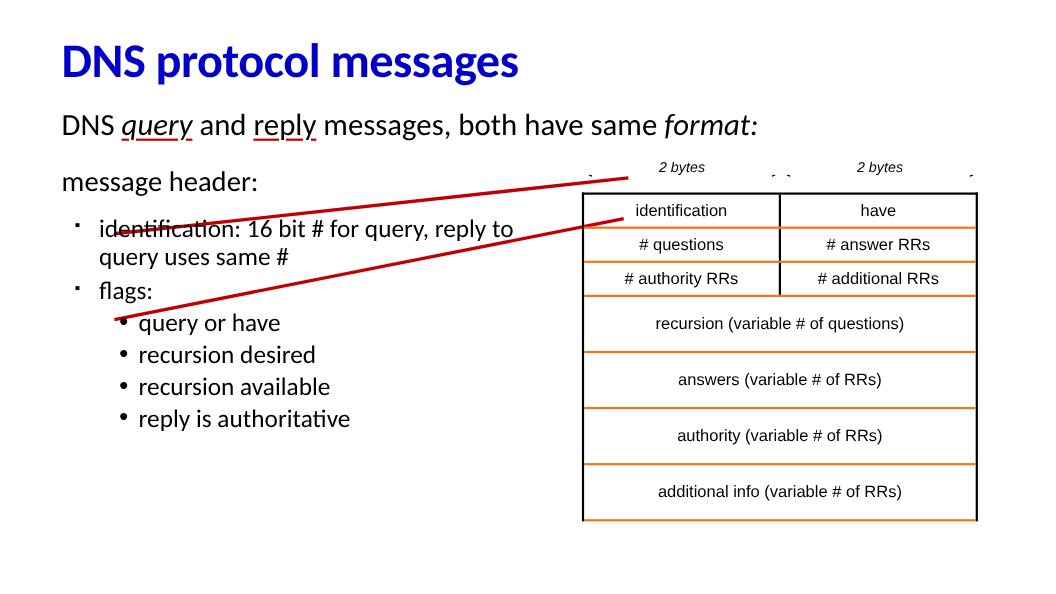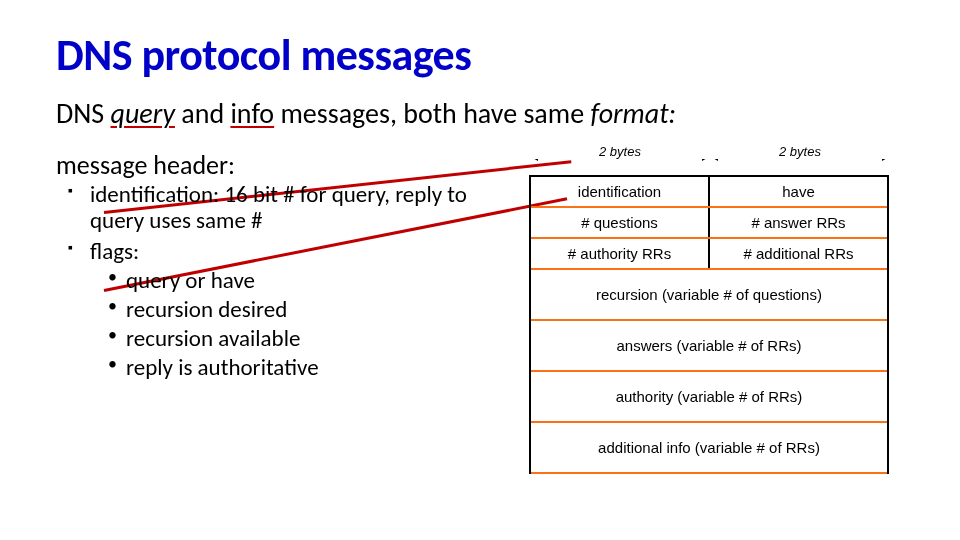--- a/index.html
+++ b/index.html
@@ -4,21 +4,21 @@
 <style>
   * { box-sizing: border-box; margin: 0; padding: 0; }
   html, body { width: 960px; height: 540px; background: #fff; font-family: "Calibri", "Segoe UI", Arial, sans-serif; }
   .slide { position: relative; width: 960px; height: 408px; padding: 28px 56px 20px 56px; }
   .title { font-size: 44px; font-weight: 700; color: #0000c8; letter-spacing: -0.5px; }
   .subtitle { font-size: 28px; color: #000; margin-top: 14px; font-weight: 400; }
   .subtitle .uq, .subtitle .ur { text-decoration: underline; text-decoration-color: #c00000; text-decoration-thickness: 2px; text-underline-offset: 3px; }
   .subtitle .it { font-style: italic; }
   .content { display: flex; margin-top: 18px; }
   .left { flex: 0 0 430px; padding-right: 10px; }
-  .mh { font-size: 26px; color: #000; font-weight: 400; margin-bottom: 0; }
+  .mh { font-size: 26px; color: #000; font-weight: 400; margin-bottom: 14px; }
   .bul1 { list-style: none; padding-left: 18px; }
   .bul1 > li { position: relative; font-size: 23px; line-height: 1.15; margin-bottom: 4px; padding-left: 16px; }
   .bul1 > li::before { content: "\25AA"; position: absolute; left: -6px; top: 2px; font-size: 14px; color: #000; }
   .bul2 { list-style: none; padding-left: 22px; margin-top: 2px; }
   .bul2 > li { position: relative; font-size: 23px; line-height: 1.25; padding-left: 14px; }
   .bul2 > li::before { content: "\2022"; position: absolute; left: -4px; top: 0; font-size: 18px; color: #000; }
   .right { flex: 1; position: relative; padding-left: 28px; }
   .bytelabels { position: relative; width: 360px; height: 22px; margin: 0 auto 4px auto; font-family: Arial, sans-serif; font-style: italic; }
   .arrow-row { position: absolute; top: 4px; width: 178px; display: flex; align-items: center; }
   .arrow-row.l { left: 2px; }
@@ -39,21 +39,21 @@
   .redline1, .redline2 { position: absolute; height: 3px; background: #c00000; transform-origin: left center; }
   .redline1 { left: 48px; top: 62px; width: 470px; transform: rotate(-6.2deg); }
   .redline2 { left: 48px; top: 140px; width: 472px; transform: rotate(-11.2deg); }
 </style>
 </head>
 <body>
 
 <div class="slide">
   <h1 class="title">DNS protocol messages</h1>
   <p class="subtitle">
-    <span>DNS </span><span class="it uq">query</span><span> and </span><span class="ur">info</span><span> messages, both have same  </span><span class="it">format:</span>
+    <span>DNS </span><span class="it uq">query</span><span> and </span><span class="ur">reply</span><span> messages, both have same  </span><span class="it">format:</span>
   </p>
 
   <div class="content">
     <div class="left" style="position:relative;">
       <div class="redline1"></div>
       <div class="redline2"></div>
       <div class="mh">message header:</div>
       <ul class="bul1">
         <li>identification: 16 bit # for query, reply to query uses same #</li>
         <li>

